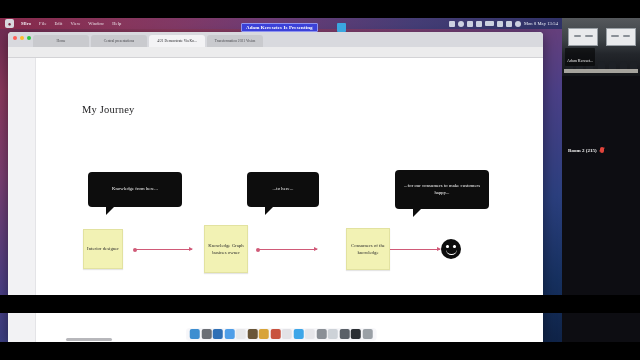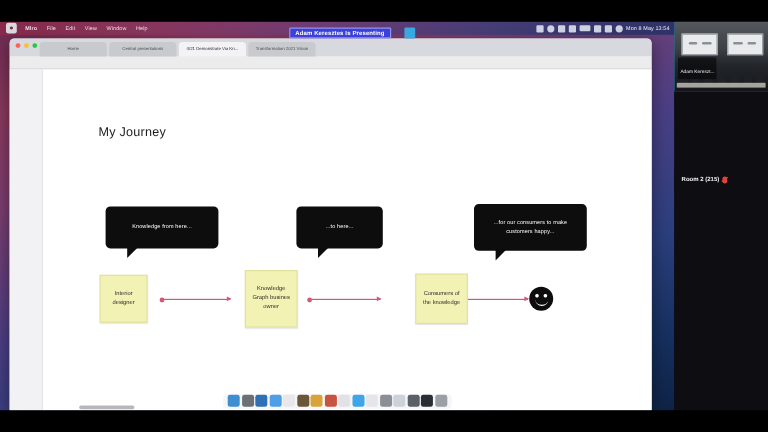--- a/index.html
+++ b/index.html
@@ -4,22 +4,23 @@
 <style>
   * { box-sizing: border-box; margin: 0; padding: 0; }
   html, body {
     width: 640px; height: 360px;
     background: #000;
     font-family: "Liberation Sans", sans-serif;
     overflow: hidden;
   }
   #screen {
     position: relative;
-    width: 640px; height: 360px;
+    width: 640px; height: 313px;
     background: #05050a;
+    font-family: Liberation Serif, serif;
   }
 
   
   .band-top { position:absolute; left:0; top:0; width:640px; height:18px; background:#000; z-index:60; }
   .band-bottom { position:absolute; left:0; bottom:0; width:640px; height:18px; background:#000; z-index:60; }
 
   
   #desktop {
     position:absolute; left:0; top:18px; width:562px; height:324px;
     background: linear-gradient(160deg,#6b2b52 0%, #8d3a5e 14%, #7c3f72 30%, #4b3f86 52%, #2b3f7e 72%, #16305f 88%, #0f2347 100%);

